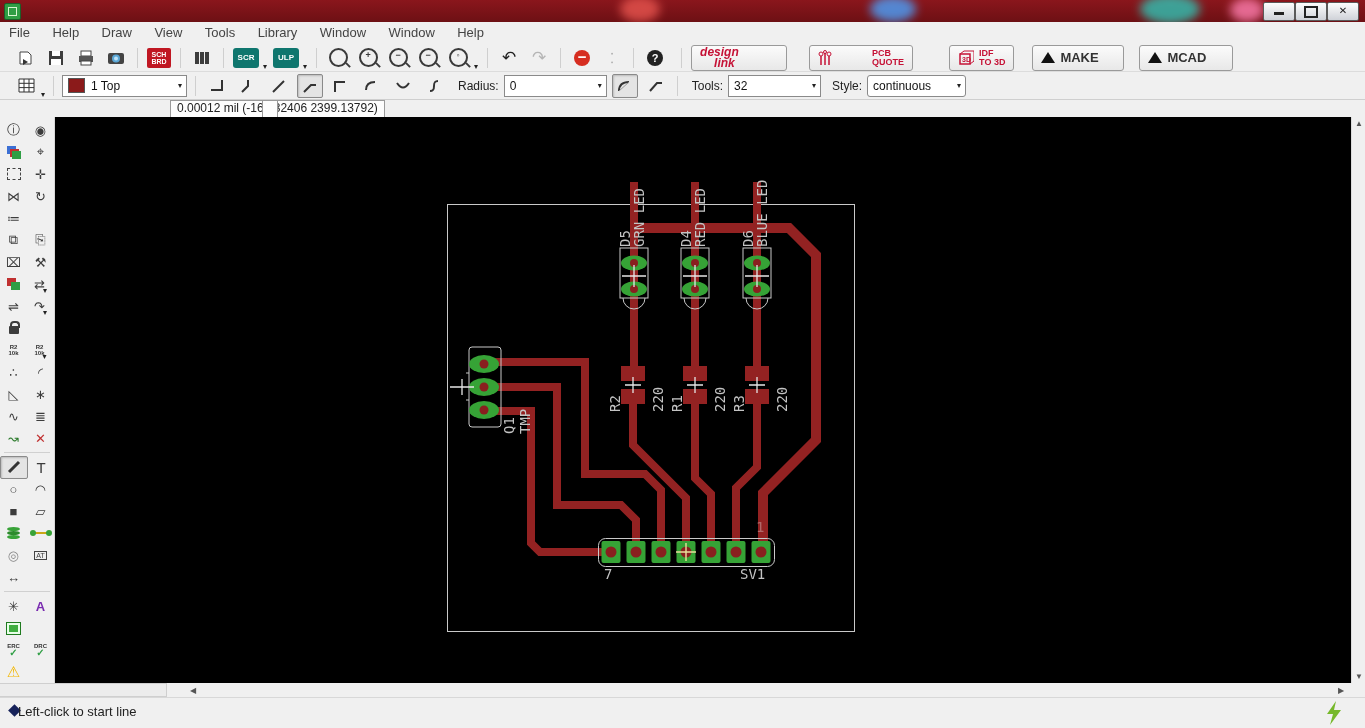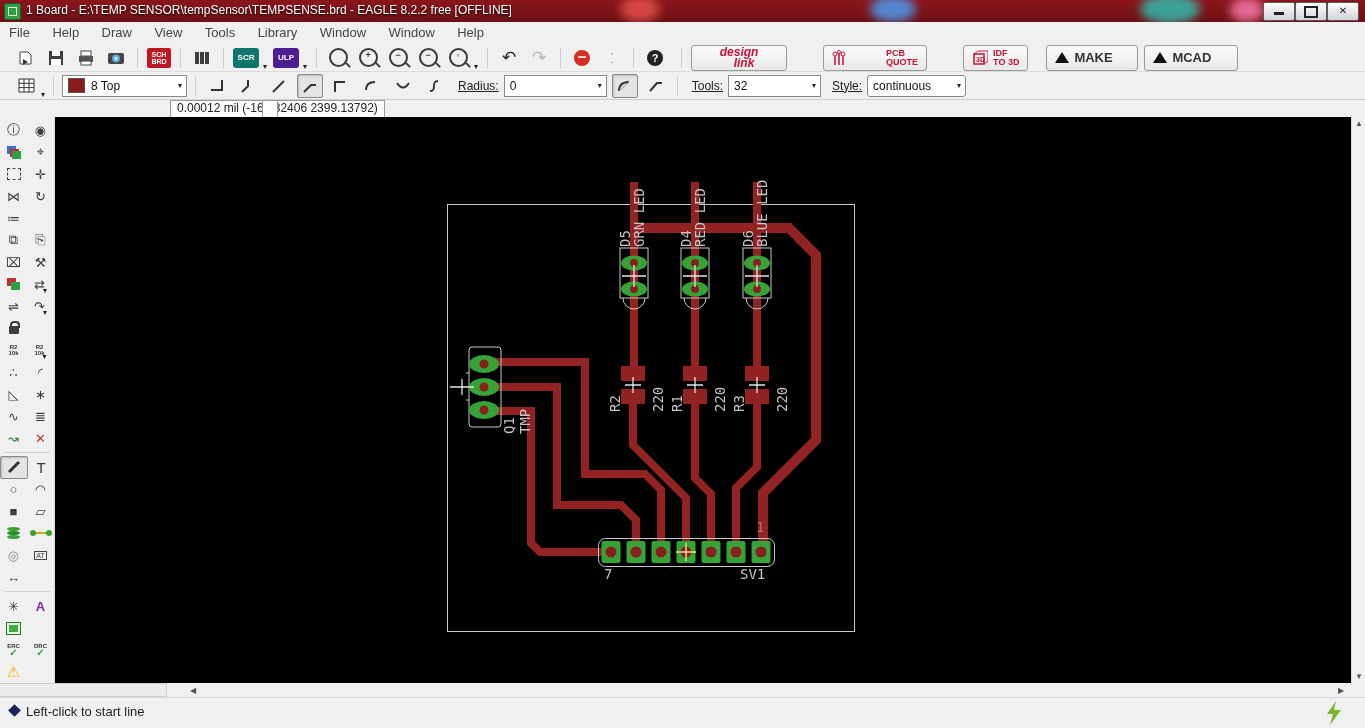--- a/index.html
+++ b/index.html
@@ -17,32 +17,32 @@
   .menu-item{display:inline-block;padding:3px 9px;font-size:13px;color:#444;}
   
   #toolbar1{left:0;top:44px;width:1365px;height:28px;background:#f0f0f0;border-bottom:1px solid #dcdcdc;display:flex;align-items:center;gap:6px;padding-left:14px;box-sizing:border-box;}
   #toolbar2{left:0;top:72px;width:1365px;height:28px;background:#f0f0f0;border-bottom:1px solid #cfcfcf;display:flex;align-items:center;gap:5px;padding-left:14px;box-sizing:border-box;}
   .tsep{width:1px;height:20px;background:#cfcfcf;margin:0 3px;}
   .tico{width:24px;height:22px;display:flex;align-items:center;justify-content:center;font-size:15px;color:#3a3a3a;position:relative;}
   .tico svg{display:block;}
   .dd{font-size:8px;color:#222;margin-left:-2px;align-self:flex-end;}
   .sqbtn{width:26px;height:20px;border-radius:3px;color:#fff;font-size:8px;font-weight:bold;display:flex;align-items:center;justify-content:center;}
   .scr{background:#0f766e;}
-  .ulp{background:#4c1d95;}
+  .ulp{background:#0f766e;}
   .schbrd{background:#c01722;color:#fff;font-size:7px;line-height:7px;text-align:center;font-weight:bold;width:24px;height:20px;border-radius:2px;display:flex;flex-direction:column;align-items:center;justify-content:center;}
   .bigbtn{height:24px;border:1px solid #9a9a9a;border-radius:3px;background:linear-gradient(180deg,#fbfbfb,#e8e8e8);display:flex;align-items:center;padding:0 8px;gap:5px;font-size:12px;color:#222;}
   .redtxt{color:#c51236;font-size:9px;line-height:9px;font-weight:bold;}
   .adesk{width:0;height:0;border-left:7px solid transparent;border-right:7px solid transparent;border-bottom:11px solid #111;}
   .mag{width:15px;height:15px;border:2px solid #3a3a3a;border-radius:50%;position:relative;font-size:9px;line-height:11px;text-align:center;color:#3a3a3a;font-weight:bold;}
   .mag:after{content:"";position:absolute;width:6px;height:2px;background:#3a3a3a;right:-5px;bottom:-1px;transform:rotate(45deg);}
   .stop{width:16px;height:16px;border-radius:50%;background:#d62d20;color:#fff;text-align:center;line-height:14px;font-weight:bold;}
   .help{width:16px;height:16px;border-radius:50%;background:#222;color:#fff;text-align:center;line-height:16px;font-size:11px;font-weight:bold;}
   .combo{height:20px;background:#fff;border:1px solid #8a8a8a;display:flex;align-items:center;font-size:12px;color:#111;padding-left:5px;position:relative;}
   .combo .car{position:absolute;right:4px;font-size:8px;color:#222;}
-  .lbl{font-size:12px;color:#222;margin-left:6px;text-decoration:underline;}
+  .lbl{font-size:12px;color:#222;margin-left:6px;}
   .bendbtn{width:24px;height:22px;display:flex;align-items:center;justify-content:center;border:1px solid transparent;}
   .pressed{background:#e4e4e4;border:1px solid #8a8a8a;border-radius:2px;box-shadow:inset 1px 1px 2px #bbb;}
   .swatch{width:15px;height:13px;background:#8b1a1a;border:1px solid #555;margin-right:6px;}
   
   #coordbar{left:0;top:100px;width:1365px;height:17px;background:#f0f0f0;}
   #coordbox{position:absolute;left:170px;top:0px;height:16px;border:1px solid #9a9a9a;background:#fdfdfd;font-size:12px;color:#222;padding:0 6px;line-height:15px;}
   #coordstub{position:absolute;left:262px;top:0px;width:14px;height:16px;border:1px solid #9a9a9a;background:#fdfdfd;}
   
   #palette{left:0;top:117px;width:55px;height:566px;background:#f0f0f0;border-right:1px solid #d8d8d8;padding-top:2px;box-sizing:border-box;}
   .prow{display:flex;height:22px;align-items:center;}
@@ -67,34 +67,33 @@
   .trace{stroke:#932222;fill:none;stroke-linecap:butt;}
   .silk{stroke:#c9c9c9;fill:none;stroke-width:1;}
   .cross{stroke:#e6e6e6;stroke-width:1.3;}
   .btext{font-family:"DejaVu Sans Mono",monospace;fill:#c4c4c4;font-size:14px;}
   
   #vscroll{left:1351px;top:117px;width:14px;height:566px;background:#f0f0f0;border-left:1px solid #dcdcdc;}
   .sarrow{position:absolute;left:2px;width:10px;text-align:center;font-size:8px;color:#555;}
   #hscroll{left:0;top:683px;width:1365px;height:14px;background:#f0f0f0;}
   #hcorner{position:absolute;left:0;top:0;width:167px;height:14px;background:#ececec;border:1px solid #cfcfcf;border-left:none;box-sizing:border-box;}
   #statusbar{left:0;top:697px;width:1365px;height:31px;background:#f0f0f0;border-top:1px solid #d8d8d8;}
-  #status-text{position:absolute;left:26px;top:6px;font-size:13px;color:#222;}
+  #status-text{position:absolute;left:18px;top:6px;font-size:13px;color:#222;}
   #status-ico{position:absolute;left:10px;top:8px;width:9px;height:9px;background:#16225a;transform:rotate(45deg);}
   #bolt{position:absolute;right:22px;top:3px;}
 </style>
 </head>
 <body>
 
 <div id="titlebar" class="abs">
   <span class="blob" style="left:1140px;top:-6px;width:60px;height:30px;background:#2ec4b6;"></span>
   <span class="blob" style="left:620px;top:-4px;width:40px;height:26px;background:#e8554f;"></span>
   <span class="blob" style="left:1230px;top:-2px;width:34px;height:24px;background:#ff7fb0;"></span>
   <span class="blob" style="left:870px;top:-4px;width:46px;height:26px;background:#4aa3ff;"></span>
   <span id="title-ico"></span>
-  <span id="title-text">1 Board - E:\TEMP SENSOR\tempSensor\TEMPSENSE.brd - EAGLE 8.2.2 free [OFFLINE]</span>
   <span class="winbtn" style="right:70px;"><span style="display:inline-block;width:10px;height:3px;background:#222;margin-top:9px;"></span></span>
   <span class="winbtn" style="right:38px;"><span style="display:inline-block;width:10px;height:8px;border:2px solid #222;margin-top:3px;"></span></span>
   <span class="winbtn" style="right:6px;">✕</span>
 </div>
 
 <div id="menubar" class="abs">
   <span class="menu-item">File</span>
   <span class="menu-item">Help</span>
   <span class="menu-item">Draw</span>
   <span class="menu-item">View</span>
@@ -178,61 +177,61 @@
   <span class="tsep"></span>
   <span class="tico">
       <span class="stop">−</span>
     </span>
   <span class="tico" style="color:#aaa;font-size:14px;">⁚</span>
   <span class="tsep"></span>
   <span class="tico">
       <span class="help">?</span>
     </span>
   <span class="tsep" style="margin-left:8px;"></span>
-  <span class="bigbtn" style="width:78px;justify-content:center;">
+  <span class="bigbtn" style="width:78px;">
     <span class="redtxt" style="font-style:italic;font-size:12px;line-height:11px;"><span>design</span><br><span style="margin-left:14px;">link</span></span>
   </span>
-  <span class="bigbtn" style="margin-left:30px;gap:40px;">
+  <span class="bigbtn" style="margin-left:16px;gap:40px;">
     <svg width="14" height="16">
         <path d="M3 15 V6 M7 15 V3 M11 15 V6" stroke="#c51236" stroke-width="1.5" fill="none"></path>
         <circle cx="3" cy="4" r="2" fill="none" stroke="#c51236"></circle>
         <circle cx="7" cy="2" r="1.5" fill="none" stroke="#c51236"></circle>
         <circle cx="11" cy="4" r="2" fill="none" stroke="#c51236"></circle>
       </svg>
     <span class="redtxt"><span>PCB</span><br><span>QUOTE</span></span>
   </span>
   <span class="bigbtn" style="margin-left:30px;">
     <svg width="16" height="16">
         <rect x="2" y="4" width="10" height="10" fill="none" stroke="#c51236" stroke-width="1.5"></rect>
         <path d="M2 4 l4 -3 h10 v10 l-4 3" fill="none" stroke="#c51236"></path>
         <text x="4" y="12" font-size="7" fill="#c51236" font-weight="bold">3D</text>
       </svg>
     <span class="redtxt"><span>IDF</span><br><span>TO 3D</span></span>
   </span>
   <span class="bigbtn" style="margin-left:12px;width:74px;">
     <span class="adesk"></span>
     <span style="font-size:13px;font-weight:bold;color:#333;">MAKE</span>
   </span>
-  <span class="bigbtn" style="margin-left:0;width:76px;">
+  <span class="bigbtn" style="margin-left:9px;width:76px;">
     <span class="adesk"></span>
     <span style="font-size:13px;font-weight:bold;color:#333;">MCAD</span>
   </span>
 </div>
 
 <div id="toolbar2" class="abs">
   <span class="tico">
       <svg width="17" height="15">
         <path d="M1 1 h15 v13 h-15 z M1 5.3 h15 M1 9.6 h15 M6 1 v13 M11 1 v13" stroke="#333" fill="#fff"></path>
       </svg>
     </span>
     <span class="dd">▾</span>
   <span class="tsep"></span>
   <span class="combo" style="width:118px;">
     <span class="swatch"></span>
-    <span>8 Top</span>
+    <span>1 Top</span>
       <span class="car">▾</span>
   </span>
   <span class="tsep"></span>
   <span class="bendbtn">
       <svg width="16" height="16">
         <path d="M13 2 V12 H2" stroke="#333" stroke-width="2" fill="none"></path>
       </svg>
     </span>
   <span class="bendbtn">
       <svg width="16" height="16">

